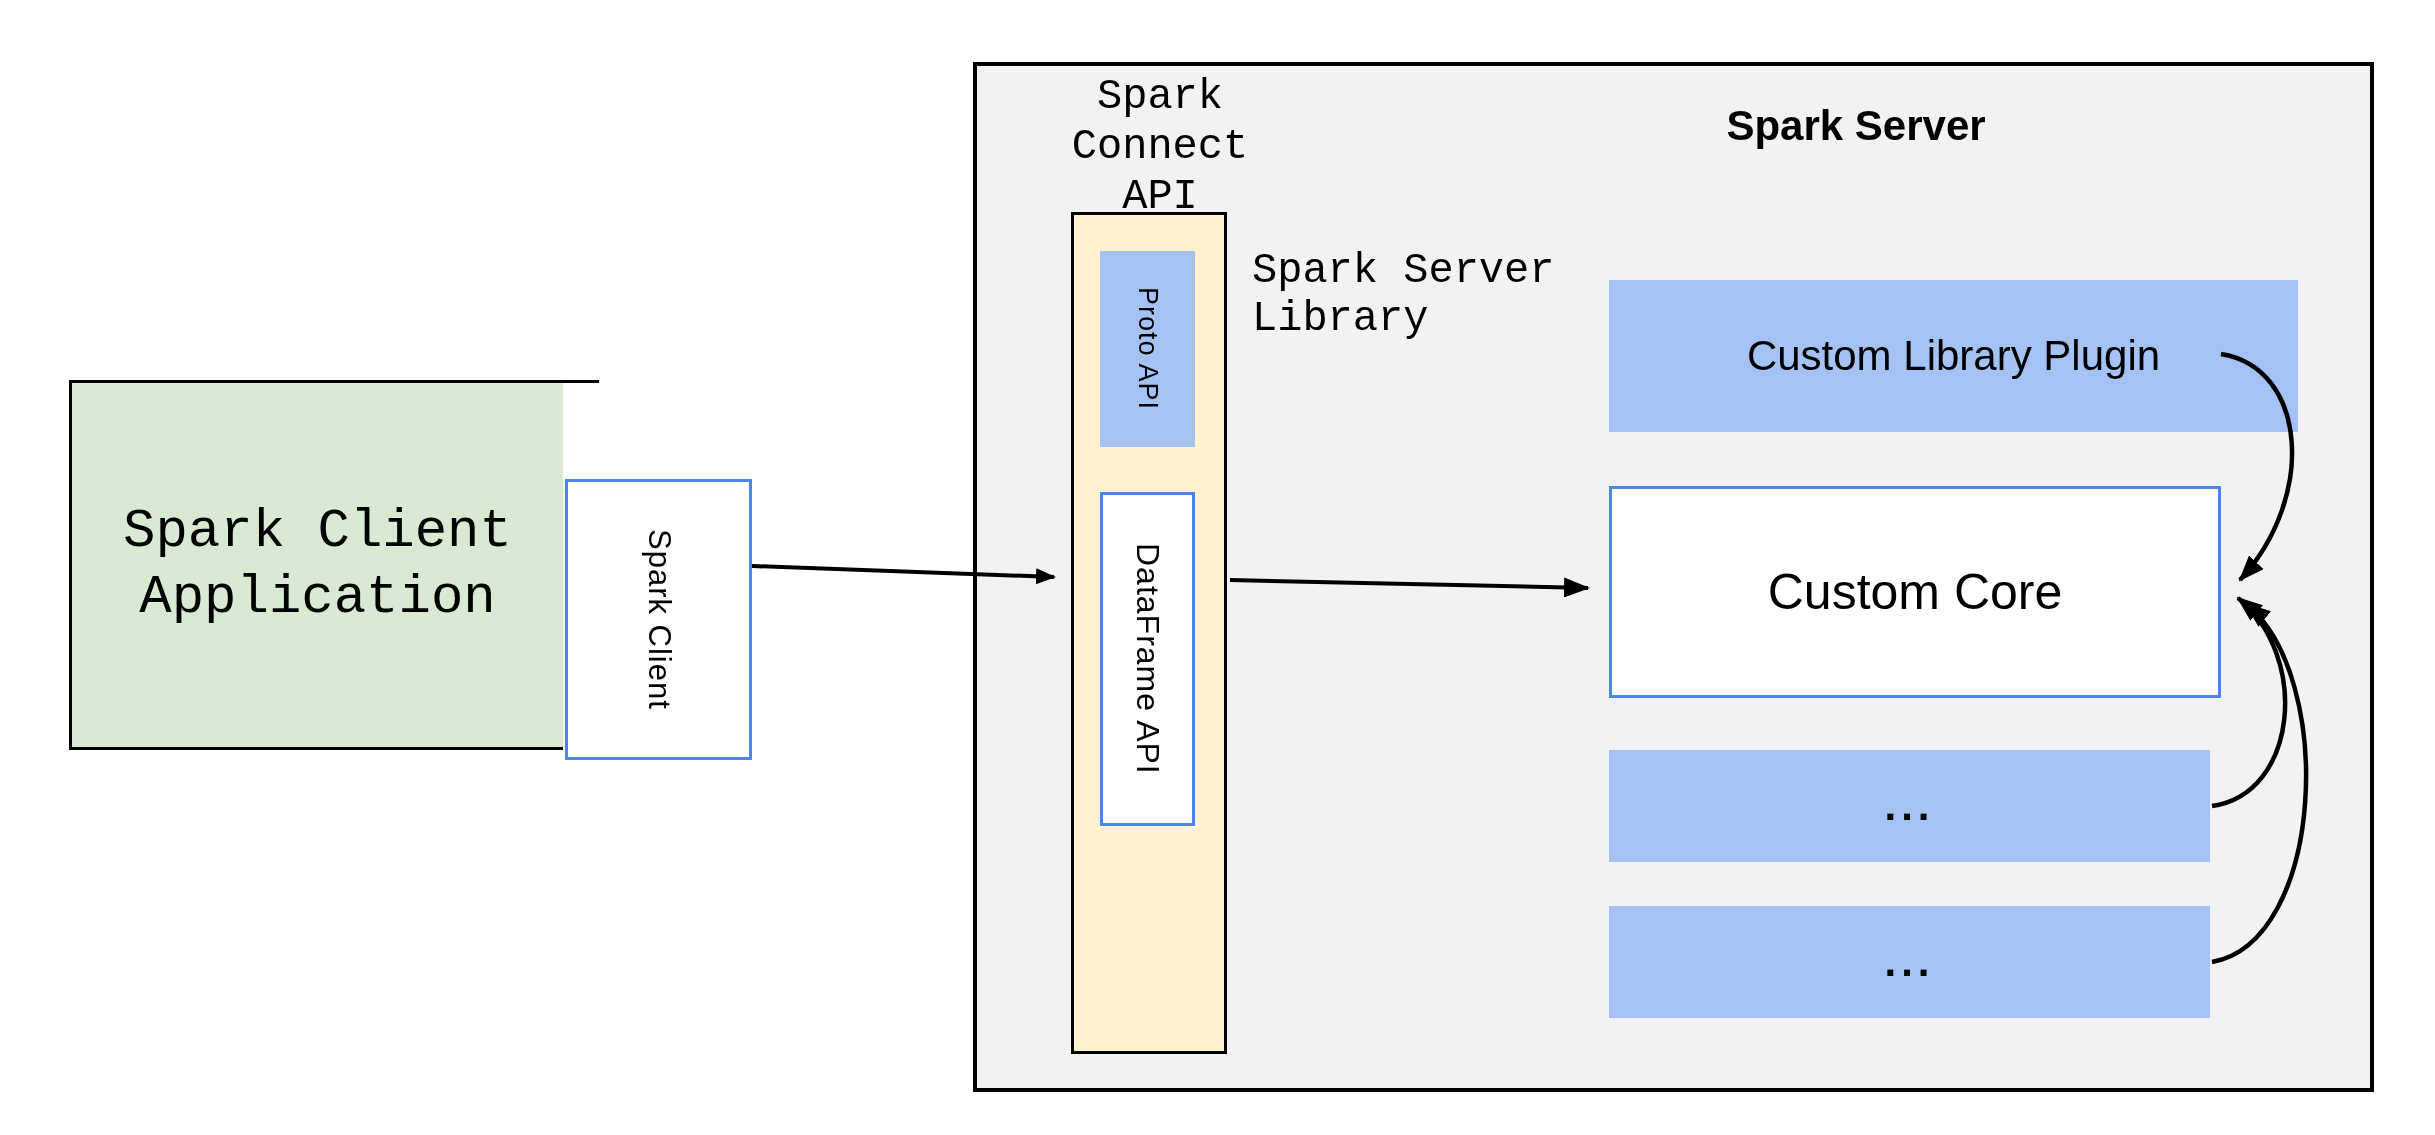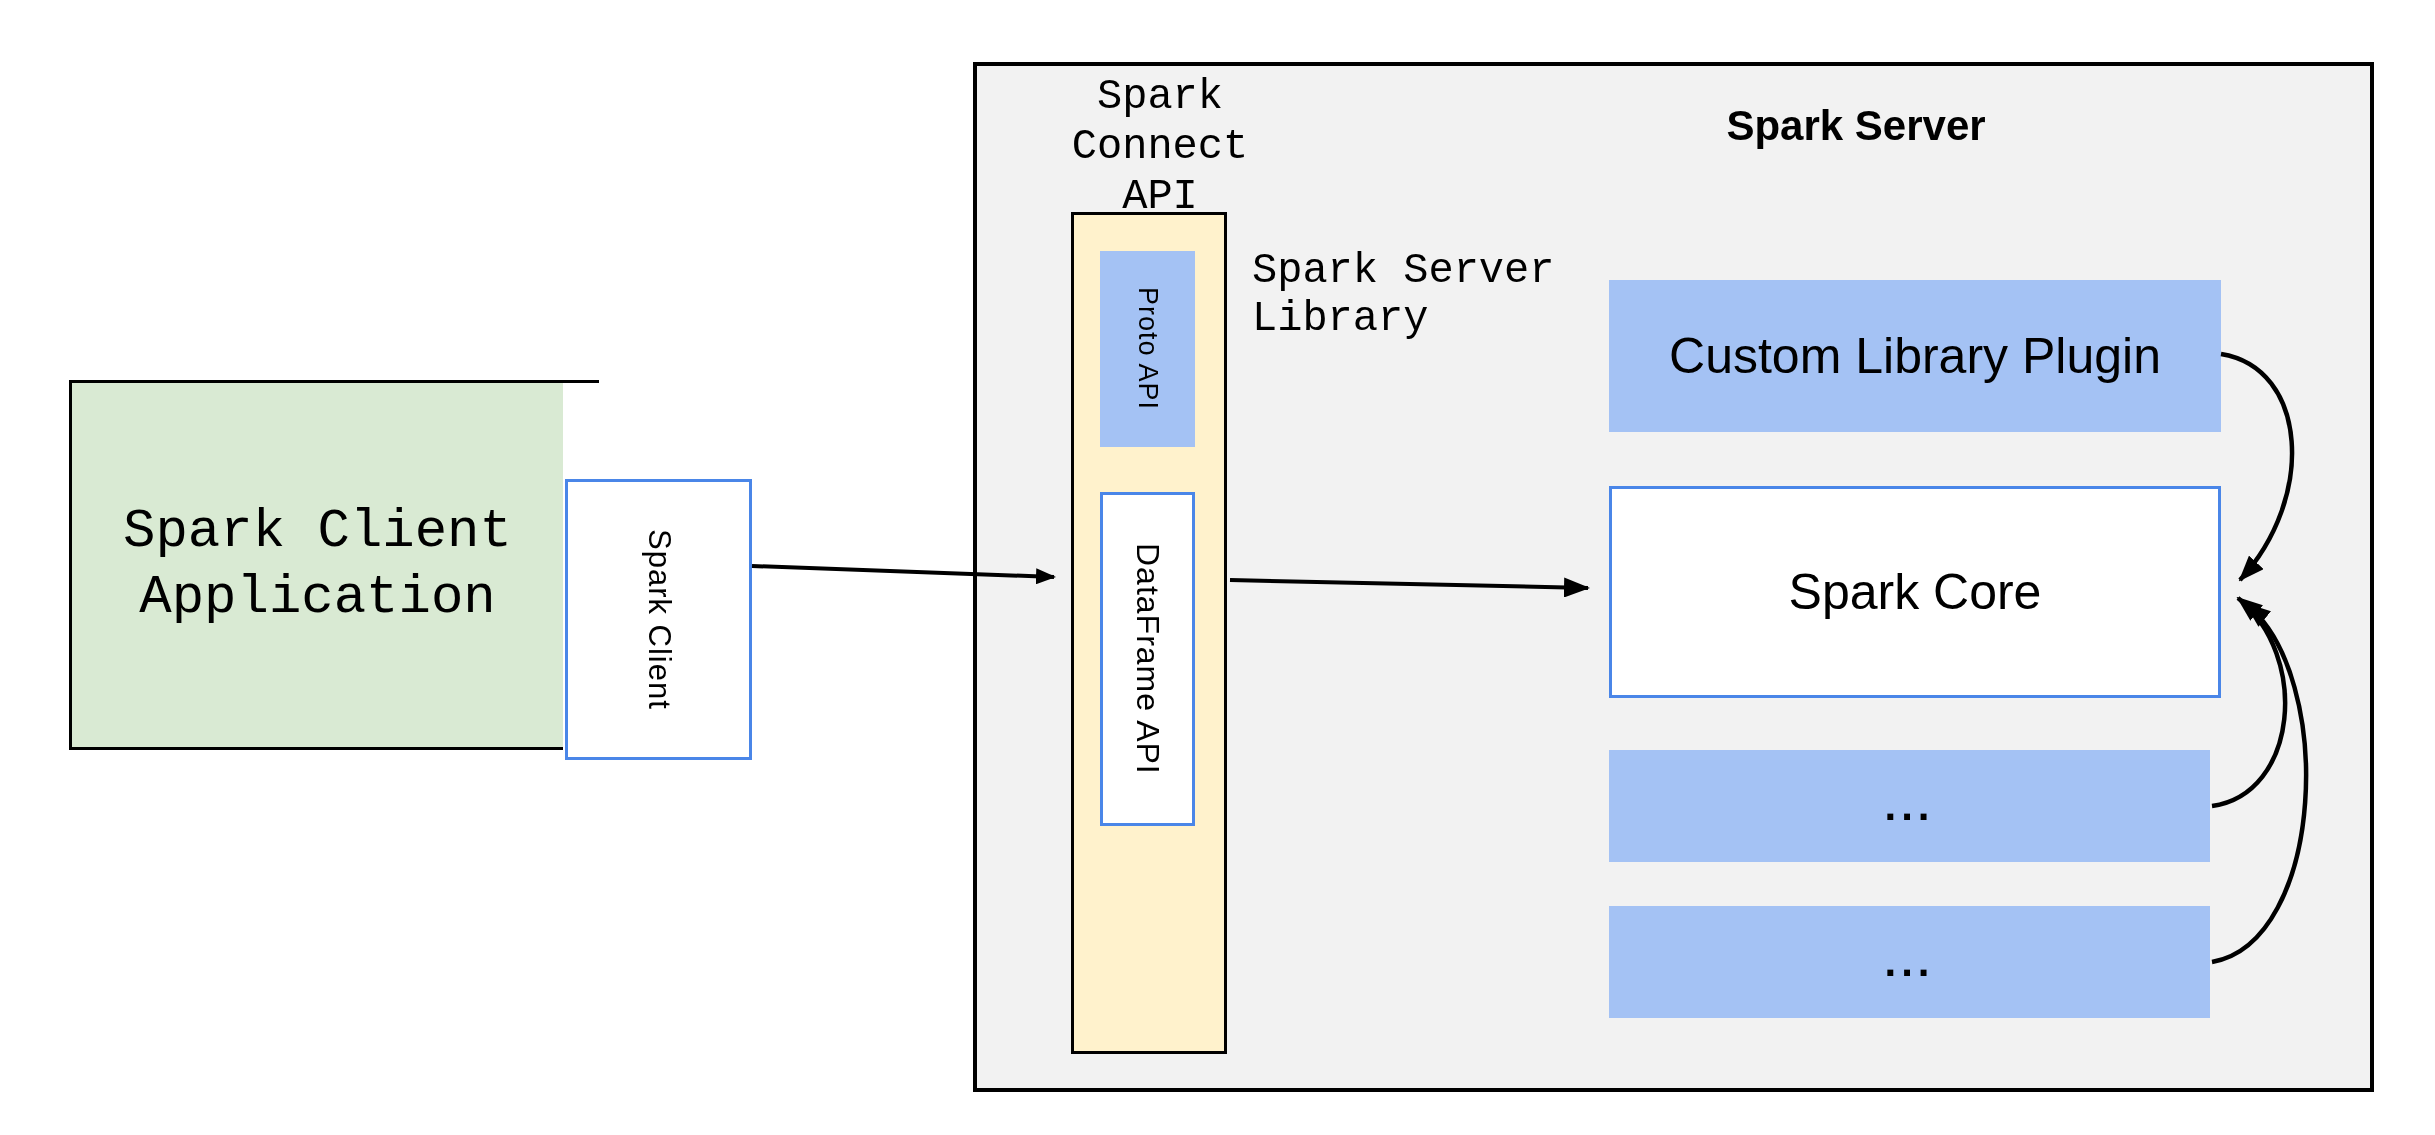--- a/index.html
+++ b/index.html
@@ -89,23 +89,23 @@
     border: 3px solid var(--blue_border);
     font-size: 32px;
   }
   .server-library-label {
     left: 1252px; top: 247px;
     font-size: 42px; line-height: 48px;
   }
 
   
   .clp-box {
-    left: 1609px; top: 280px; width: 612px; height: 152px;
-    background: var(--blue);
-    font-size: 50px;
+    left: 1609px; top: 280px; width: 689px; height: 152px;
+    background: var(--blue);
+    font-size: 42px;
   }
   .spark-core-box {
     left: 1609px; top: 486px; width: 612px; height: 212px;
     background: #fff;
     border: 3px solid var(--blue_border);
     font-size: 50px;
   }
   .dots-box-1 {
     left: 1609px; top: 750px; width: 601px; height: 112px;
     background: var(--blue);
@@ -158,21 +158,21 @@
   </div>
 
   <div class="box server-library-label pre">Spark Server
 Library</div>
 
   <div class="box clp-box center">
     <span>Custom Library Plugin</span>
   </div>
 
   <div class="box spark-core-box center">
-    <span>Spark Core</span>
+    <span>Custom Core</span>
   </div>
 
   <div class="box dots-box-1 center">
     <span>...</span>
   </div>
 
   <div class="box dots-box-2 center">
     <span>...</span>
   </div>
 

